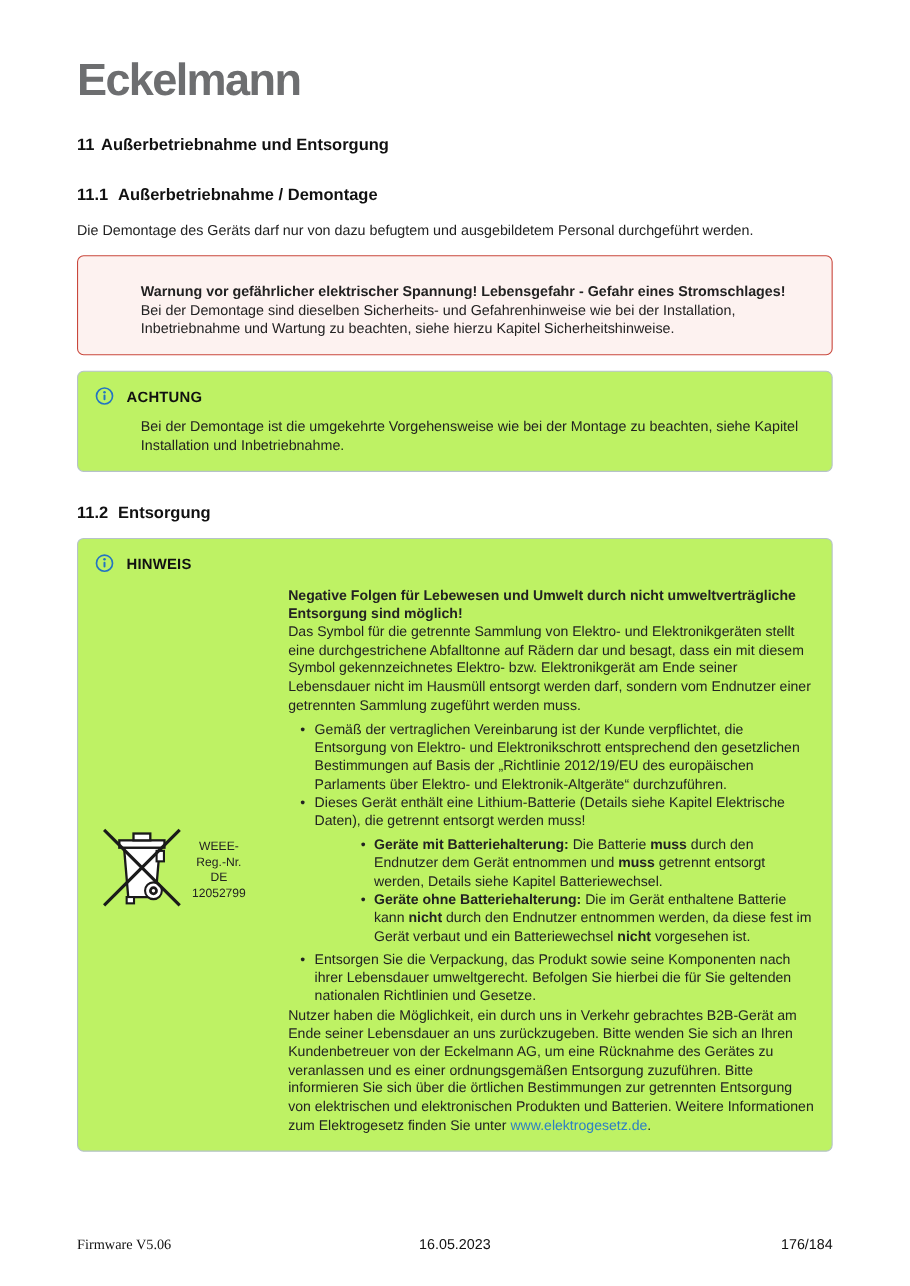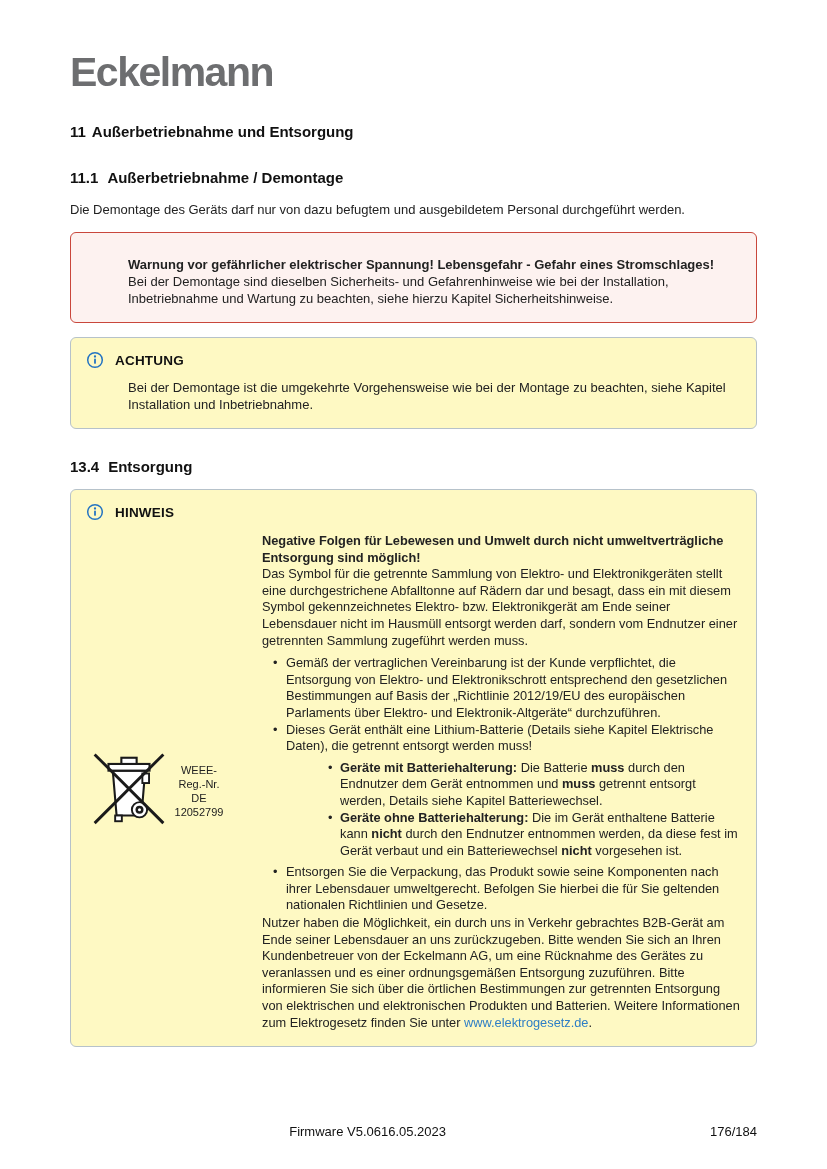--- a/index.html
+++ b/index.html
@@ -20,21 +20,21 @@
   .h-chapter{margin-top:30px;font-size:15px;font-weight:bold;color:#111;}
   .h-section{margin-top:29px;font-size:15px;font-weight:bold;color:#111;}
   .h-num{display:inline-block;margin-right:9px;}
   .h-chapter .h-num{margin-right:6px;}
 
   .para{margin-top:15px;font-size:13px;line-height:17px;color:#222;}
 
   
   .box{
     margin-top:14px;border:1.5px solid #b6c2ca;border-radius:6px;
-    background:#fef9c3;padding:13px 15px 15px 15px;box-sizing:border-box;
+    background:#bef264;padding:13px 15px 15px 15px;box-sizing:border-box;
   }
   .box.danger{border-color:#c9473c;background:#fdf2f0;}
   .box-title-row{display:flex;align-items:center;gap:11px;}
   .box-title{font-size:13.5px;font-weight:bold;color:#111;letter-spacing:.2px;}
   .box-icon{flex:0 0 auto;display:inline-flex;}
   .box-body{margin-left:42px;margin-top:10px;font-size:13px;line-height:17px;color:#222;}
   .bold-line{font-weight:bold;}
 
   
   .notice-content{display:flex;margin-top:12px;}
@@ -50,21 +50,21 @@
   .sub-bullet::before{content:"\2022";position:absolute;left:66px;top:0;}
   .closing{margin-top:1px;}
   .link{color:#2e7ec5;text-decoration:none;cursor:pointer;}
 
   
   .footer{
     position:absolute;left:70px;right:70px;bottom:30px;
     display:grid;grid-template-columns:1fr auto 1fr;
     font-size:13px;color:#111;
   }
-  .footer .f-left{text-align:right;}
+  .footer .f-left{text-align:left;font-family:Liberation Serif, serif;}
   .footer .f-center{text-align:center;}
   .footer .f-right{text-align:right;}
 </style>
 </head>
 <body>
 
 <div class="page">
 
   <div class="logo">Eckelmann</div>
 
@@ -93,21 +93,21 @@
           <circle cx="9" cy="5.5" r="1.15" fill="#2474c2"></circle>
           <rect x="8.1" y="7.6" width="1.8" height="5.2" rx="0.9" fill="#2474c2"></rect>
         </svg>
       </span>
       <span class="box-title">ACHTUNG</span>
     </div>
     <div class="box-body">Bei der Demontage ist die umgekehrte Vorgehensweise wie bei der Montage zu beachten, siehe Kapitel Installation und Inbetriebnahme.</div>
   </div>
 
   <div class="h-section">
-    <span class="h-num">13.4</span><span>Entsorgung</span>
+    <span class="h-num">11.2</span><span>Entsorgung</span>
   </div>
 
   <div class="box">
     <div class="box-title-row">
       <span class="box-icon">
         <svg width="18" height="18" viewBox="0 0 18 18">
           <circle cx="9" cy="9" r="7.3" fill="none" stroke="#2474c2" stroke-width="1.5"></circle>
           <circle cx="9" cy="5.5" r="1.15" fill="#2474c2"></circle>
           <rect x="8.1" y="7.6" width="1.8" height="5.2" rx="0.9" fill="#2474c2"></rect>
         </svg>

